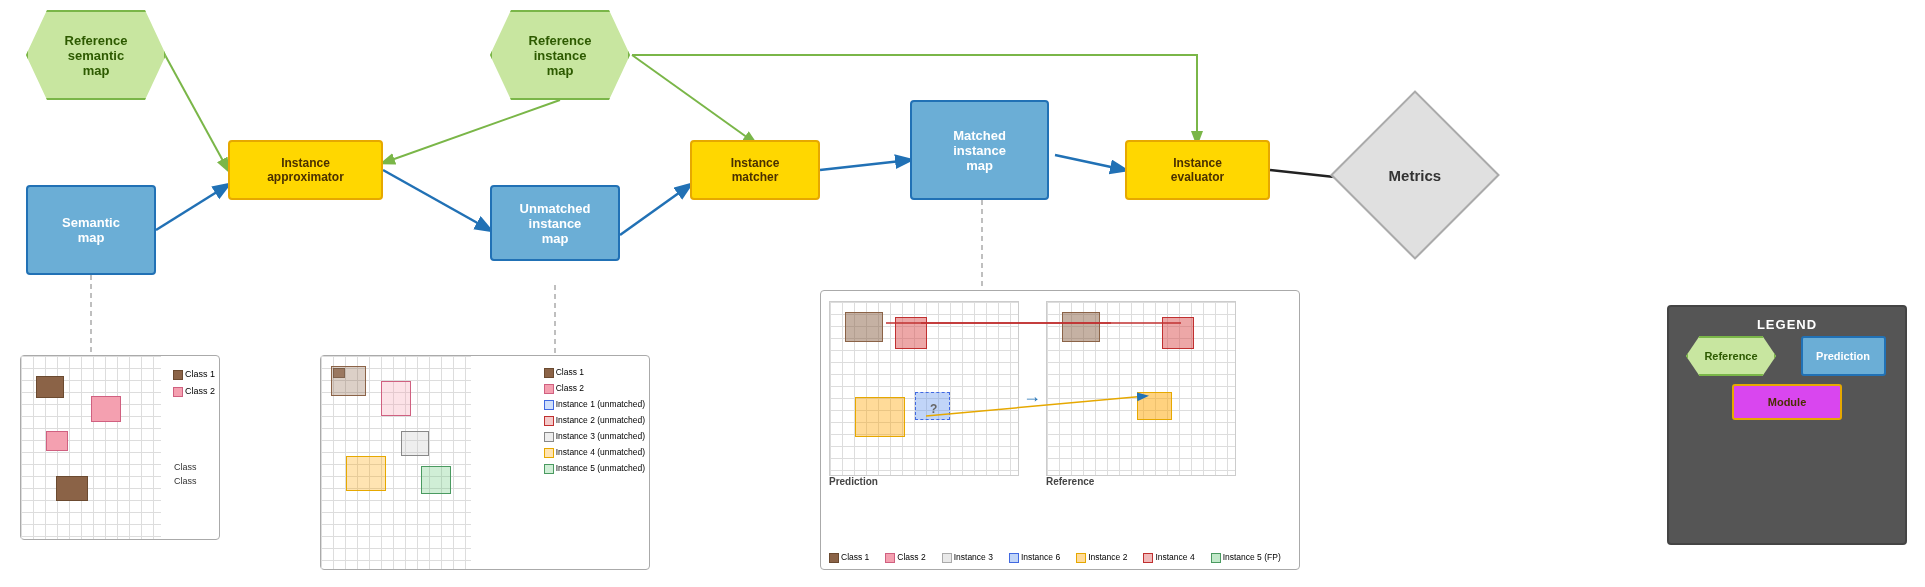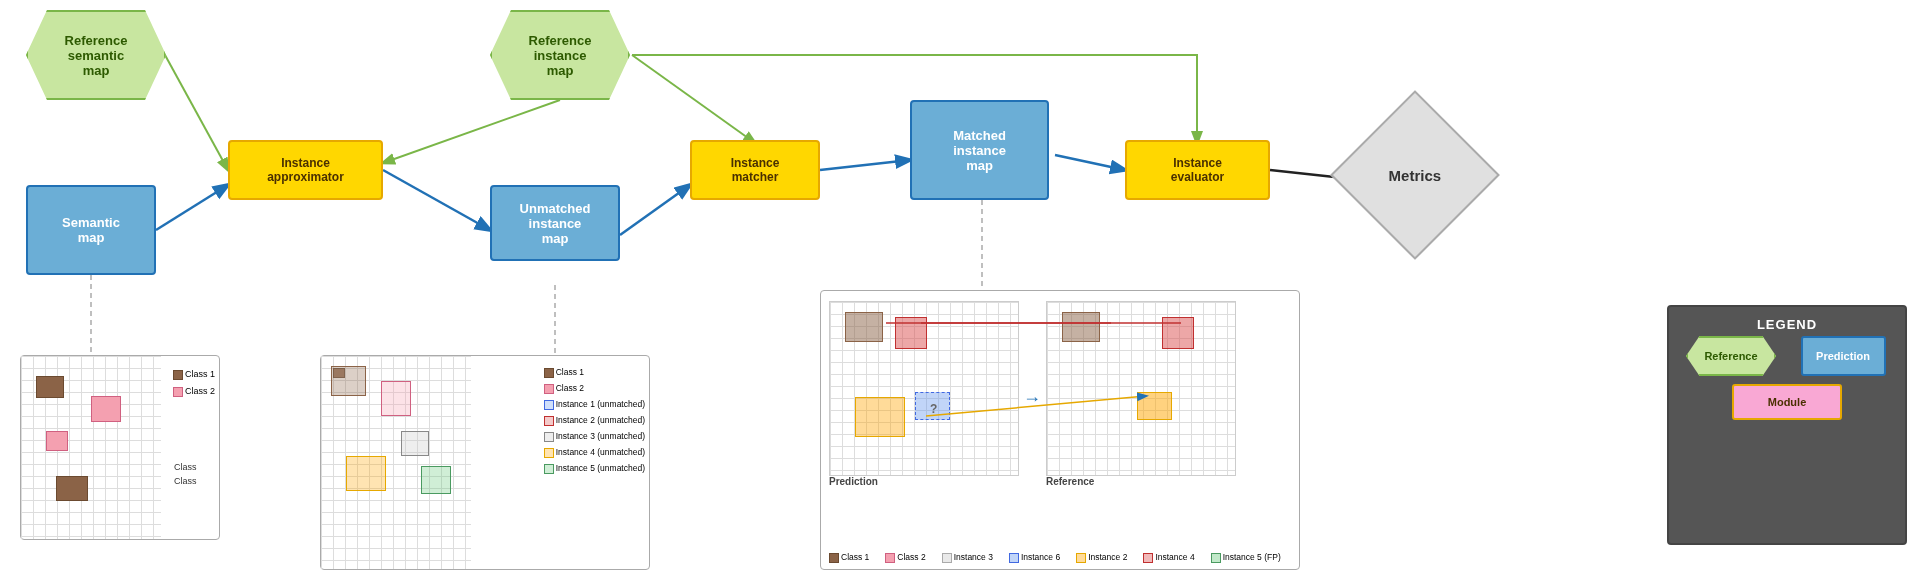--- a/index.html
+++ b/index.html
@@ -304,21 +304,21 @@
           <span>Reference</span>
         </div>
       </div>
       <div style="flex:1; display:flex; align-items:center; justify-content:center;">
         <div style="width:85px; height:40px; background:#6baed6; border:2px solid #2171b5; display:flex; align-items:center; justify-content:center; font-size:11px; font-weight:bold; color:#fff; border-radius:3px;">
           <span>Prediction</span>
         </div>
       </div>
     </div>
     <div style="display:flex; justify-content:center; margin-top:8px;">
-      <div style="width:110px; height:36px; background:#f9a8d4; border:2.5px solid #e6a800; display:flex; align-items:center; justify-content:center; font-size:11px; font-weight:bold; color:#4a3000; border-radius:3px;">
+      <div style="width:110px; height:36px; background:#d946ef; border:2.5px solid #e6a800; display:flex; align-items:center; justify-content:center; font-size:11px; font-weight:bold; color:#4a3000; border-radius:3px;">
         <span>Module</span>
       </div>
     </div>
   </div>
 
   <div style="position:absolute; left:174px; top:460px; font-size:9px; color:#333; line-height:14px;">
     <div>Class</div>
     <div>Class</div>
   </div>
 

